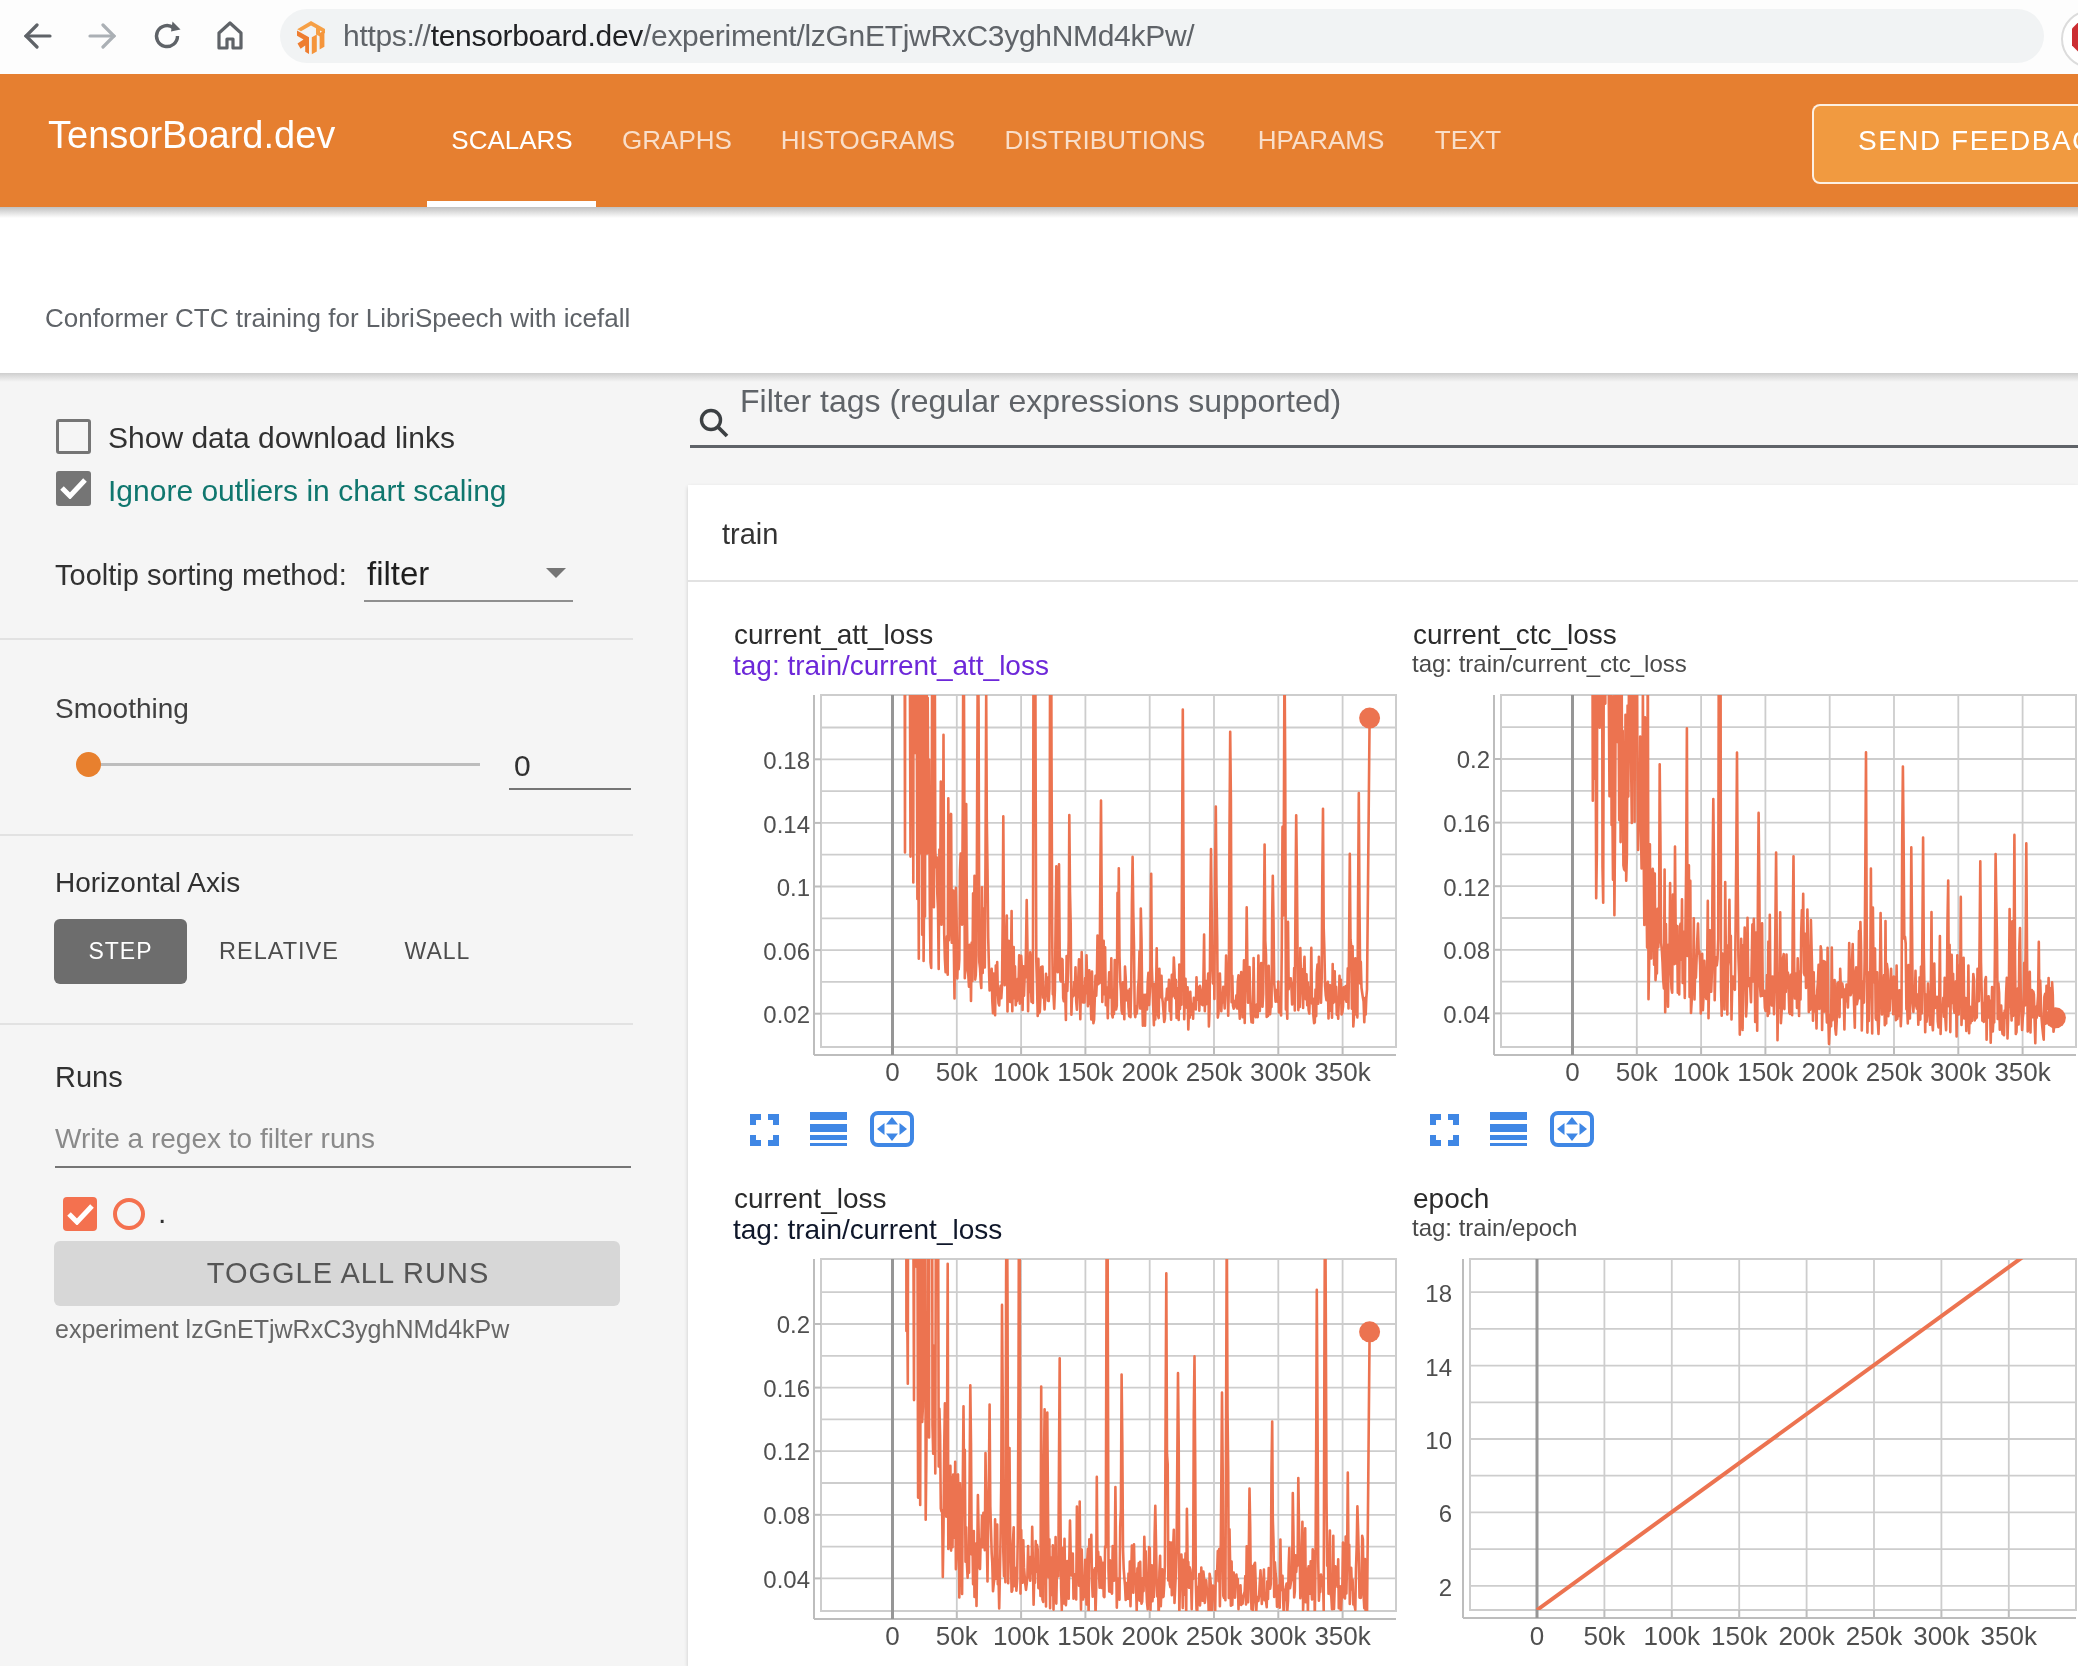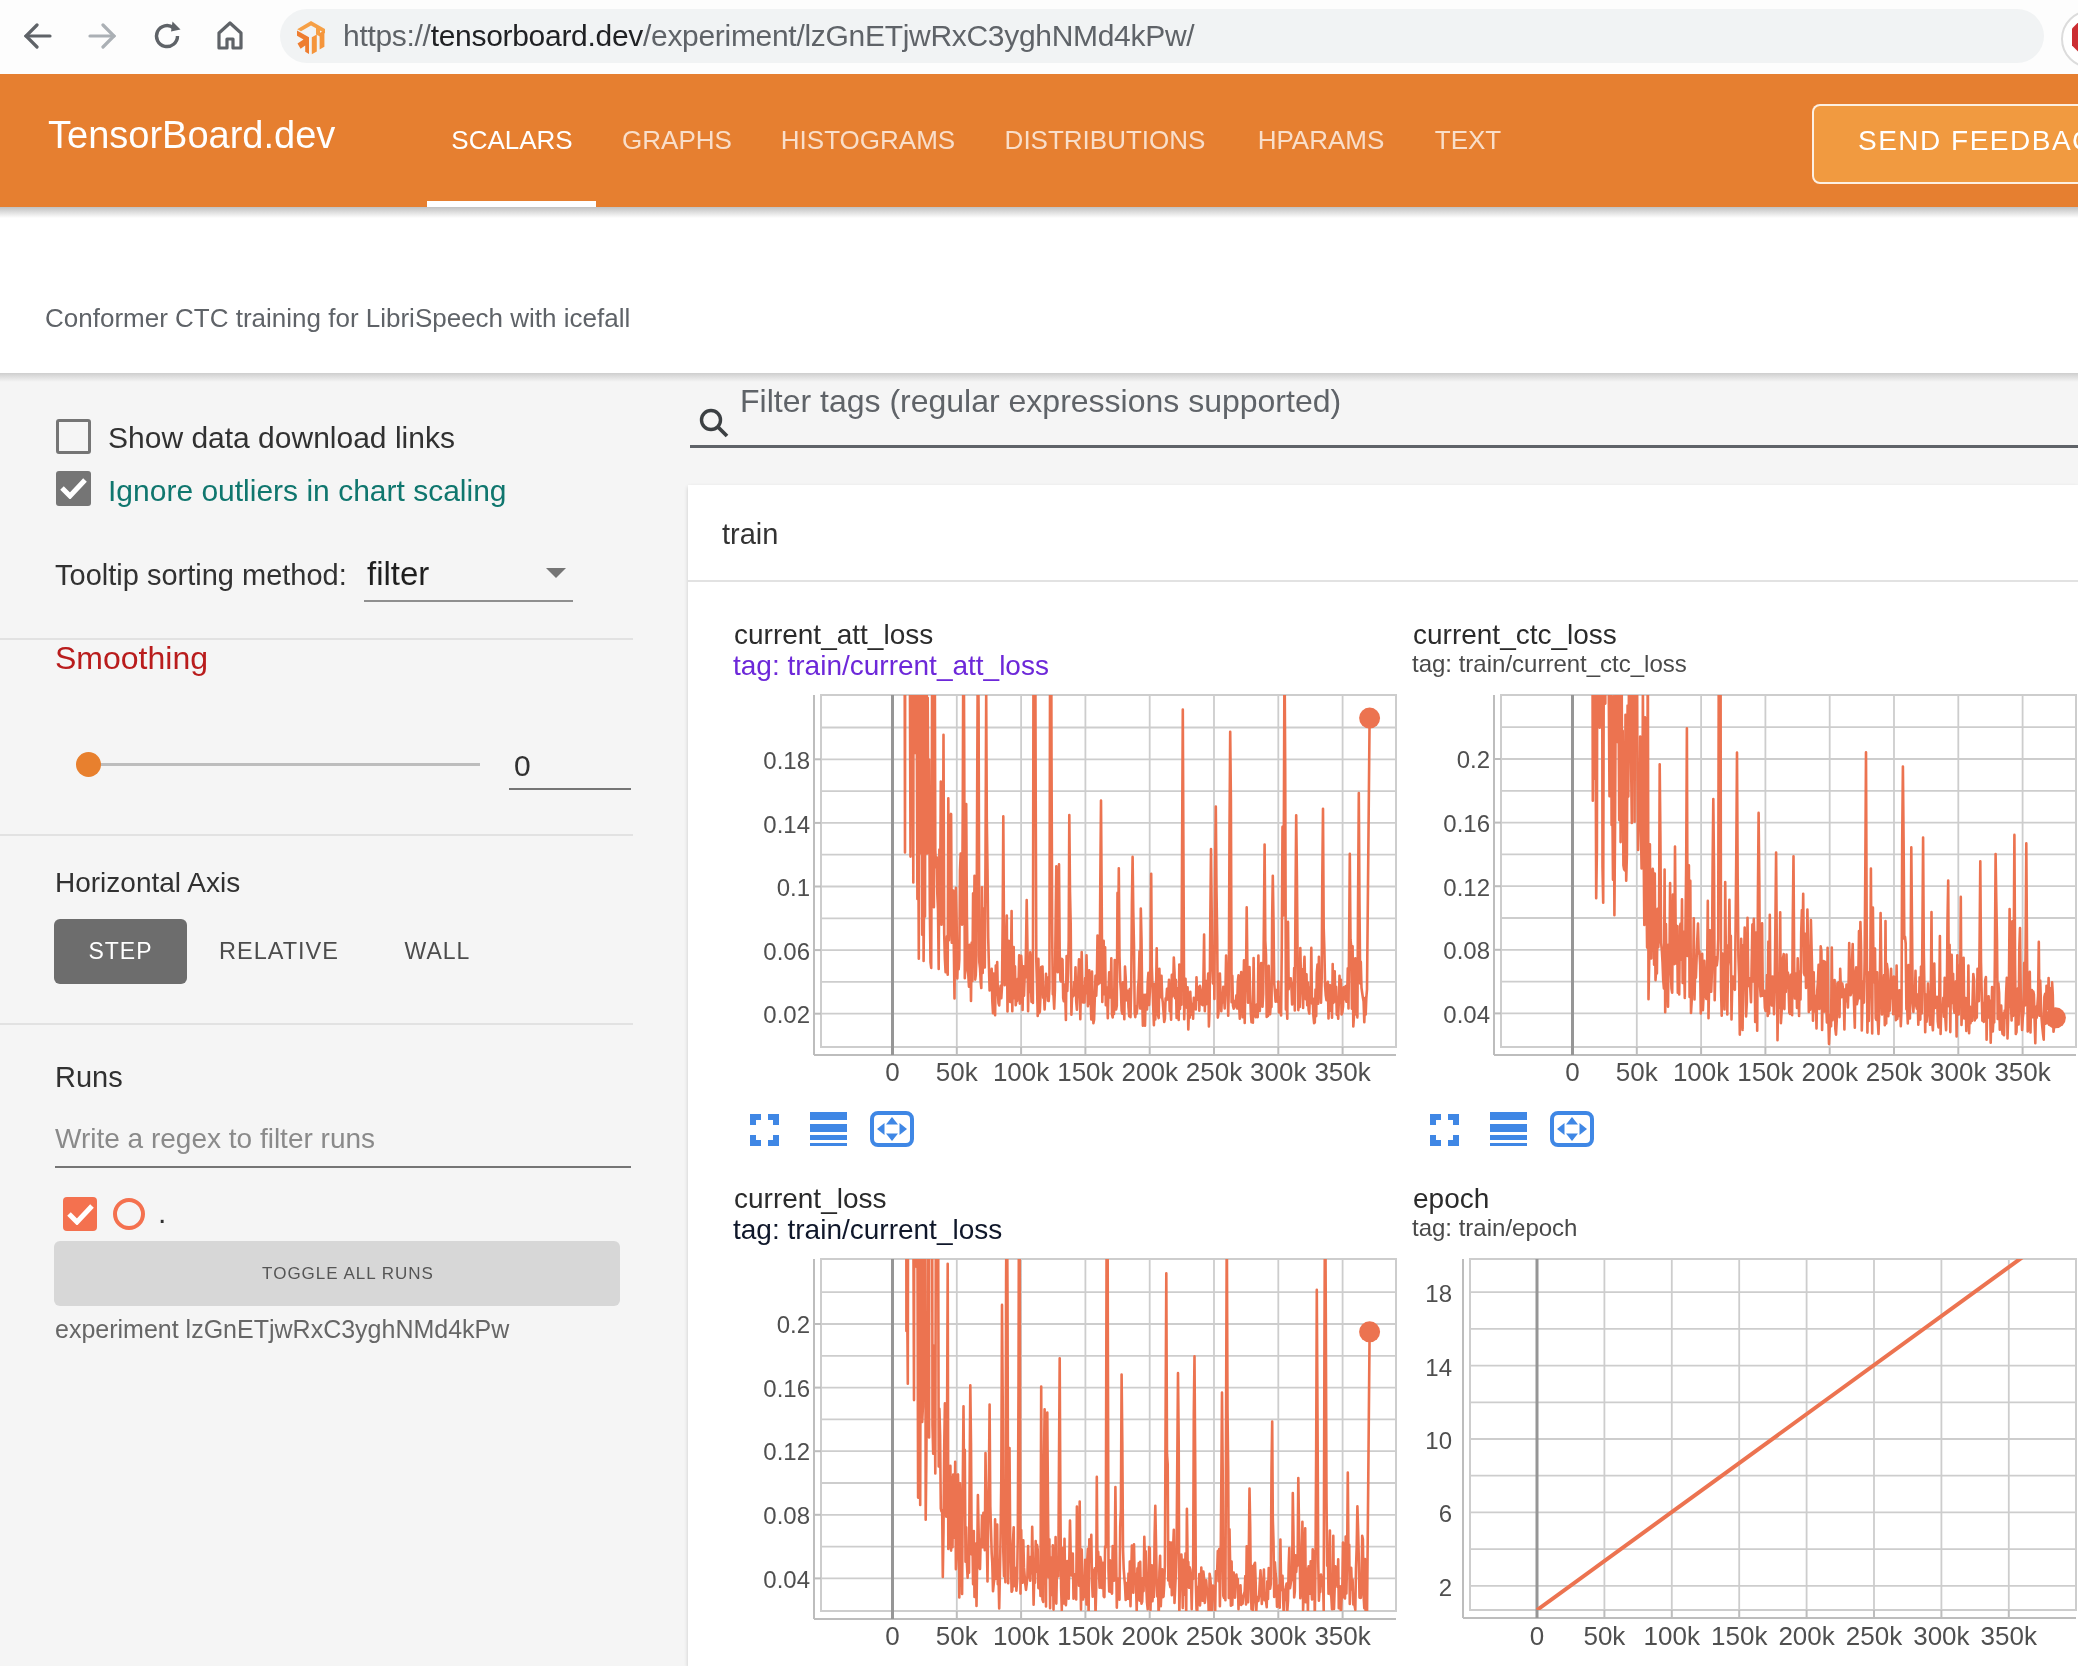--- a/index.html
+++ b/index.html
@@ -71,21 +71,21 @@
 
 <div class="abs" style="left:55px;top:559px;font-size:29px;color:#313131">Tooltip sorting method:</div>
 <div class="abs" style="left:367px;top:555px;font-size:33px;color:#1f1f1f">filter</div>
 <svg class="abs" style="left:546px;top:568px" width="20" height="10" viewBox="0 0 20 10">
     <path d="M0,0 L20,0 L10,10 Z" fill="#757575"></path>
   </svg>
 <div class="abs" style="left:364px;top:600px;width:209px;height:2px;background:#8f8f8f"></div>
 
 <div class="abs" style="left:0;top:638px;width:633px;height:2px;background:#e2e2e2"></div>
 
-<div class="abs" style="left:55px;top:640px;font-size:32px;color:#b91c1c">Smoothing</div>
+<div class="abs" style="left:55px;top:693px;font-size:28px;color:#404040">Smoothing</div>
 <div class="abs" style="left:88px;top:763px;width:392px;height:3px;background:#bdbdbd"></div>
 <div class="abs" style="left:76px;top:752px;width:25px;height:25px;border-radius:50%;background:#e8802e"></div>
 <div class="abs" style="left:514px;top:749px;font-size:30px;color:#313131">0</div>
 <div class="abs" style="left:509px;top:788px;width:122px;height:2px;background:#757575"></div>
 
 <div class="abs" style="left:0;top:834px;width:633px;height:2px;background:#e2e2e2"></div>
 
 <div class="abs" style="left:55px;top:867px;font-size:28px;color:#313131">Horizontal Axis</div>
 <div class="abs" style="left:54px;top:919px;width:133px;height:65px;background:#6d6d6d;border-radius:6px"></div>
 <div class="abs" style="left:54px;top:919px;width:133px;height:65px;line-height:65px;font-size:23px;letter-spacing:1px;color:#fff;text-align:center">STEP</div>
@@ -99,21 +99,21 @@
 <div class="abs" style="left:55px;top:1166px;width:576px;height:2px;background:#757575"></div>
 
 <div class="abs" style="left:63px;top:1197px;width:34px;height:34px;background:#f4714f;border-radius:4px"></div>
 <svg class="abs" style="left:67px;top:1204px" width="27" height="21" viewBox="0 0 27 21">
  <polyline points="2,10 10,18 25,2" fill="none" stroke="#fff" stroke-width="5"></polyline>
   </svg>
 <div class="abs" style="left:113px;top:1198px;width:32px;height:32px;border:4px solid #f4714f;border-radius:50%;box-sizing:border-box"></div>
 <div class="abs" style="left:158px;top:1196px;font-size:30px;color:#313131">.</div>
 
 <div class="abs" style="left:54px;top:1241px;width:566px;height:65px;background:#d7d7d7;border-radius:6px"></div>
-<div class="abs" style="left:54px;top:1241px;width:588px;height:65px;line-height:65px;font-size:17px;letter-spacing:1px;color:#555;text-align:center">TOGGLE ALL RUNS</div>
+<div class="abs" style="left:54px;top:1241px;width:588px;height:65px;line-height:65px;font-size:29px;letter-spacing:1px;color:#555;text-align:center">TOGGLE ALL RUNS</div>
 <div class="abs" style="left:55px;top:1315px;font-size:25px;color:#666">experiment lzGnETjwRxC3yghNMd4kPw</div>
 
 <svg class="abs" style="left:698px;top:407px" width="32" height="32" viewBox="0 0 32 32">
  <circle cx="13" cy="13" r="9.5" fill="none" stroke="#3c4043" stroke-width="3.4"></circle>
  <line x1="20" y1="20" x2="29" y2="29" stroke="#3c4043" stroke-width="3.8"></line>
   </svg>
 <div class="abs" style="left:740px;top:383px;font-size:32px;color:#5f6368">Filter tags (regular expressions supported)</div>
 <div class="abs" style="left:690px;top:445px;width:1388px;height:3px;background:#5f6368"></div>
 
 <div class="abs" style="left:688px;top:485px;width:1390px;height:1181px;background:#fff;box-shadow:0 2px 4px rgba(0,0,0,0.18)"></div>

